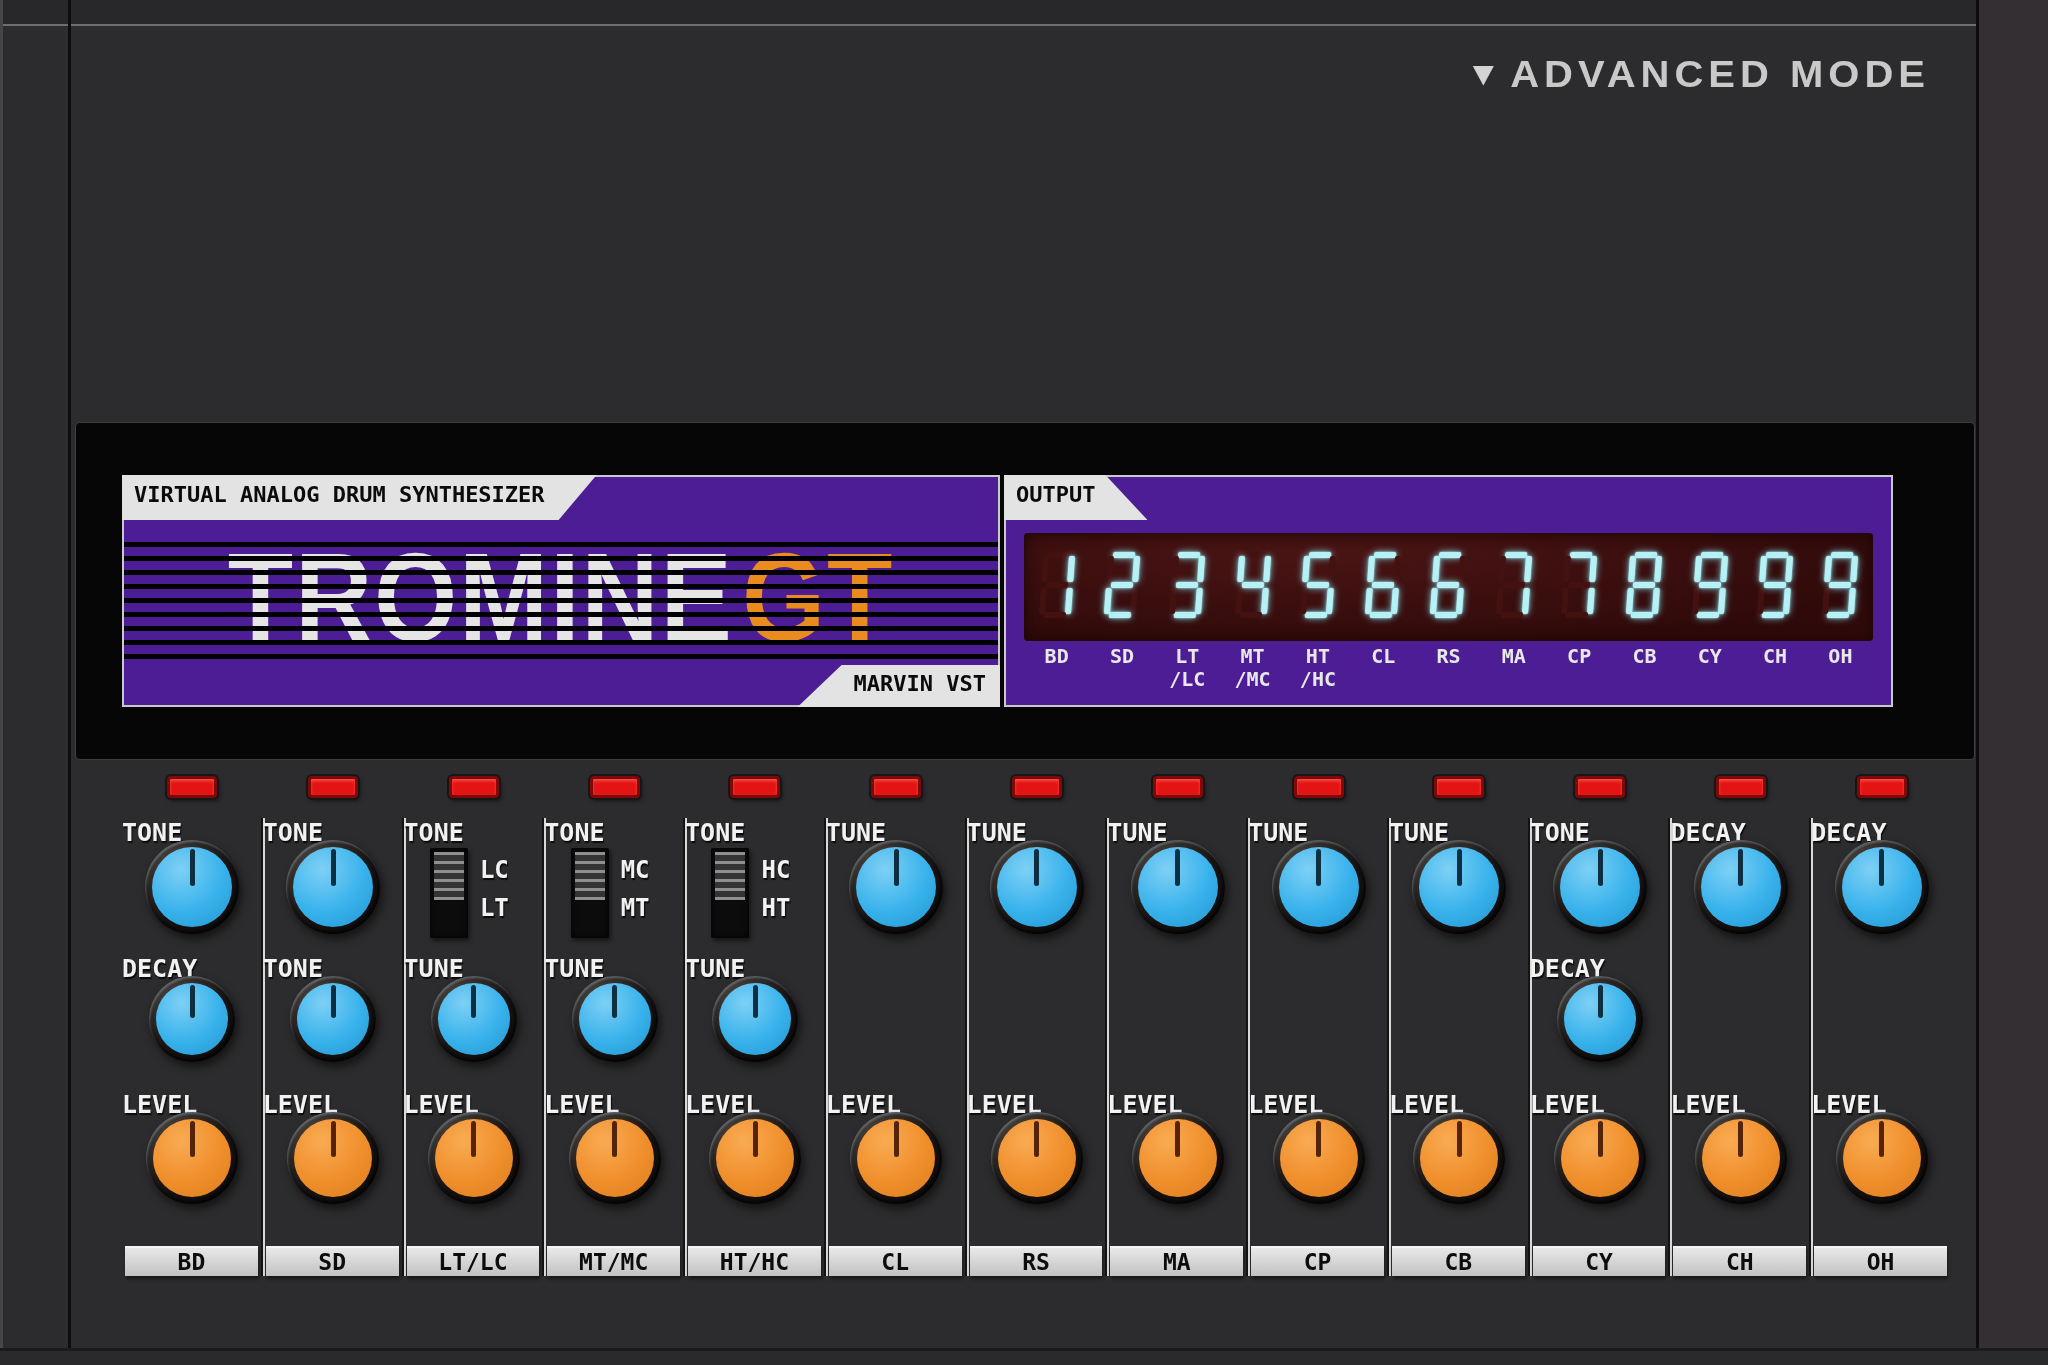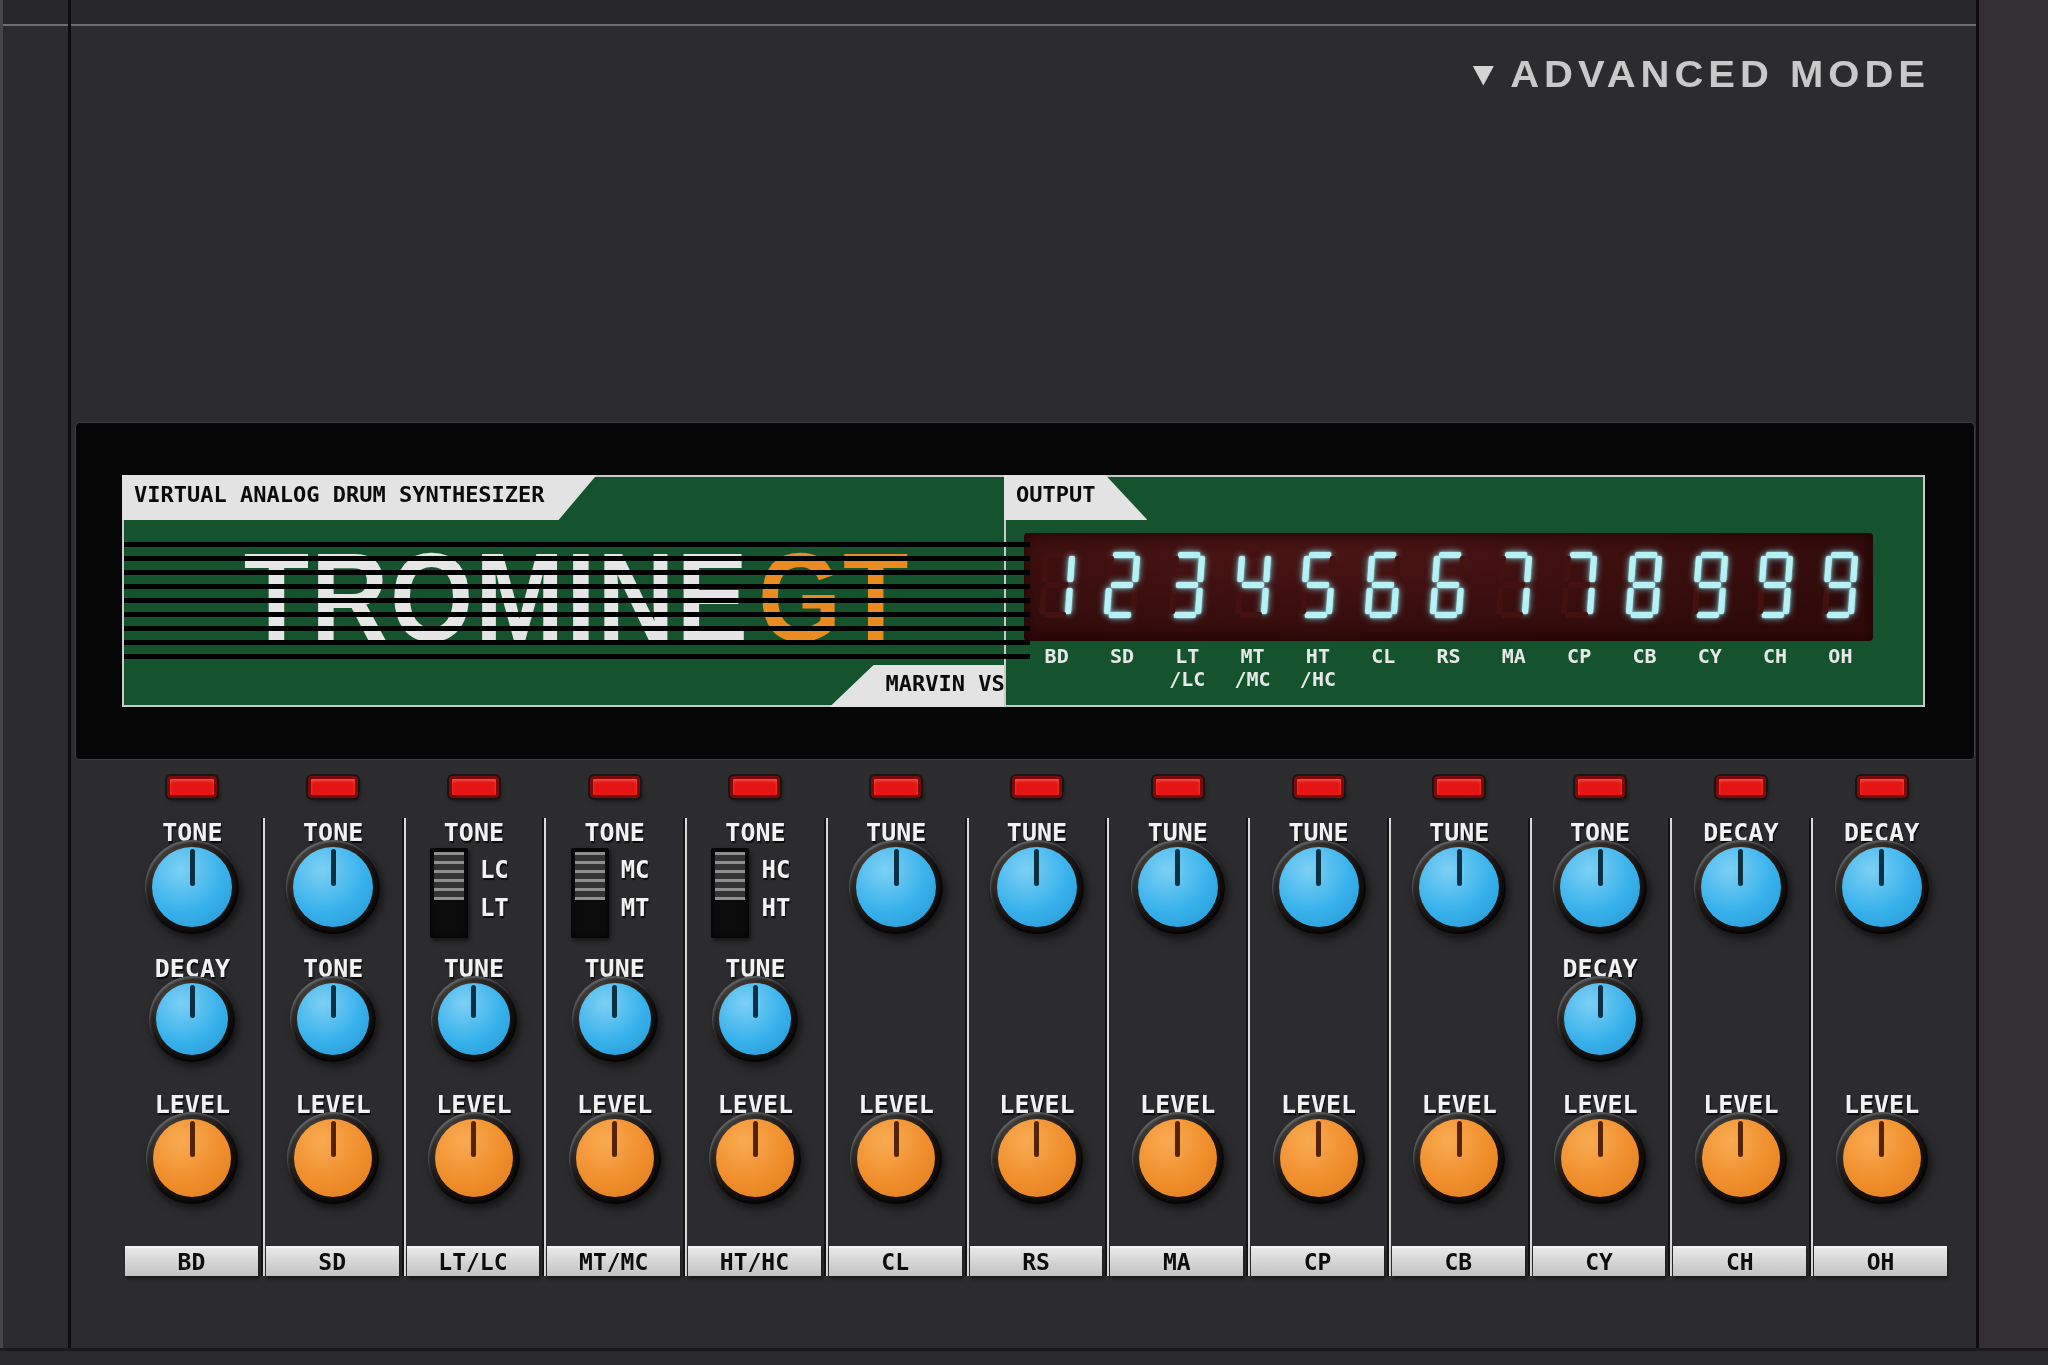--- a/index.html
+++ b/index.html
@@ -16,21 +16,21 @@
   .bband{position:absolute;left:0;top:1351px;width:100%;height:14px;background:#2a292c;z-index:5;}
 
   
   .adv{position:absolute;top:52px;right:118px;color:#c9c9c9;font-weight:bold;font-size:40px;
        letter-spacing:5px;white-space:nowrap;transform:scaleY(.92);cursor:pointer;}
   .adv .tri{display:inline-block;font-size:36px;margin-right:4px;vertical-align:2px;color:#d4d4d4;}
 
   
   .disp-section{position:absolute;left:76px;top:423px;width:1898px;height:336px;background:#060607;
                 border-radius:4px;box-shadow:0 0 0 1px #3e3d41;}
-  .display{position:absolute;top:52px;height:228px;background:#14532d;border:2px solid #c9c9c9;padding-left:32px;}
+  .display{position:absolute;top:52px;height:228px;background:#4c1d95;border:2px solid #c9c9c9;}
   .display.left{left:46px;width:874px;}
   .display.right{left:928px;width:885px;}
   .banner{position:absolute;background:#e3e3e3;color:#0b0b0b;font-family:"DejaVu Sans Mono",monospace;
           font-weight:bold;overflow:hidden;white-space:nowrap;}
   .banner.tl{left:-2px;top:-2px;height:38px;font-size:22px;letter-spacing:0px;
              padding:7px 52px 0 12px;clip-path:polygon(0 0,100% 0,calc(100% - 38px) 100%,0 100%);}
   .banner.tl.slant2{clip-path:polygon(0 0,calc(100% - 42px) 0,100% 100%,0 100%);}
   .banner.br{right:-2px;bottom:-2px;height:36px;font-size:22px;
              padding:6px 14px 0 56px;clip-path:polygon(44px 0,100% 0,100% 100%,0 100%);}
   
@@ -60,21 +60,21 @@
                font-weight:bold;font-size:20px;line-height:23px;white-space:pre;}
 
   
   .channels{position:absolute;left:122px;top:768px;width:1830px;height:512px;display:flex;}
   .channel{position:relative;flex:1;}
   .channel:not(:last-child)::after{content:"";position:absolute;right:-2px;top:50px;width:2px;height:458px;
       background:#d7dbd7;box-shadow:-2px 0 0 #131313;}
   .ch-led{position:absolute;left:50%;top:8px;width:44px;height:16px;margin-left:-25px;
       background:#e41414;border:3px solid #7e0909;border-radius:4px;
       box-shadow:0 0 0 2px #161616,2px 3px 4px rgba(0,0,0,.5),inset 0 2px 3px rgba(255,130,110,.55);}
-  .ctl-label{position:absolute;left:0;width:100%;text-align:center;color:#f2f2f2;
+  .ctl-label{position:absolute;left:0;width:100%;color:#f2f2f2;
       font-family:"DejaVu Sans Mono",monospace;font-weight:bold;font-size:25px;letter-spacing:0px;
       text-shadow:1px 2px 1px #0a0a0a;}
   .knob{position:absolute;border-radius:50%;
       background:radial-gradient(circle at 30% 25%,#4a423c,#151110 62%);
       box-shadow:3px 5px 8px rgba(0,0,0,.55),inset 1px 2px 2px rgba(170,200,220,.35),inset -2px -3px 4px rgba(0,0,0,.85);
       cursor:pointer;}
   .cap{position:absolute;left:7px;top:7px;right:7px;bottom:7px;border-radius:50%;}
   .cap.blue{background:radial-gradient(circle at 36% 28%,#7ed0f5,#38b2ec 55%,#2495cf);}
   .cap.orange{background:radial-gradient(circle at 36% 28%,#f9ab52,#f08e2c 55%,#da7c1b);}
   .pointer{position:absolute;left:50%;top:3%;width:5px;height:46%;margin-left:-2.5px;border-radius:3px;}

